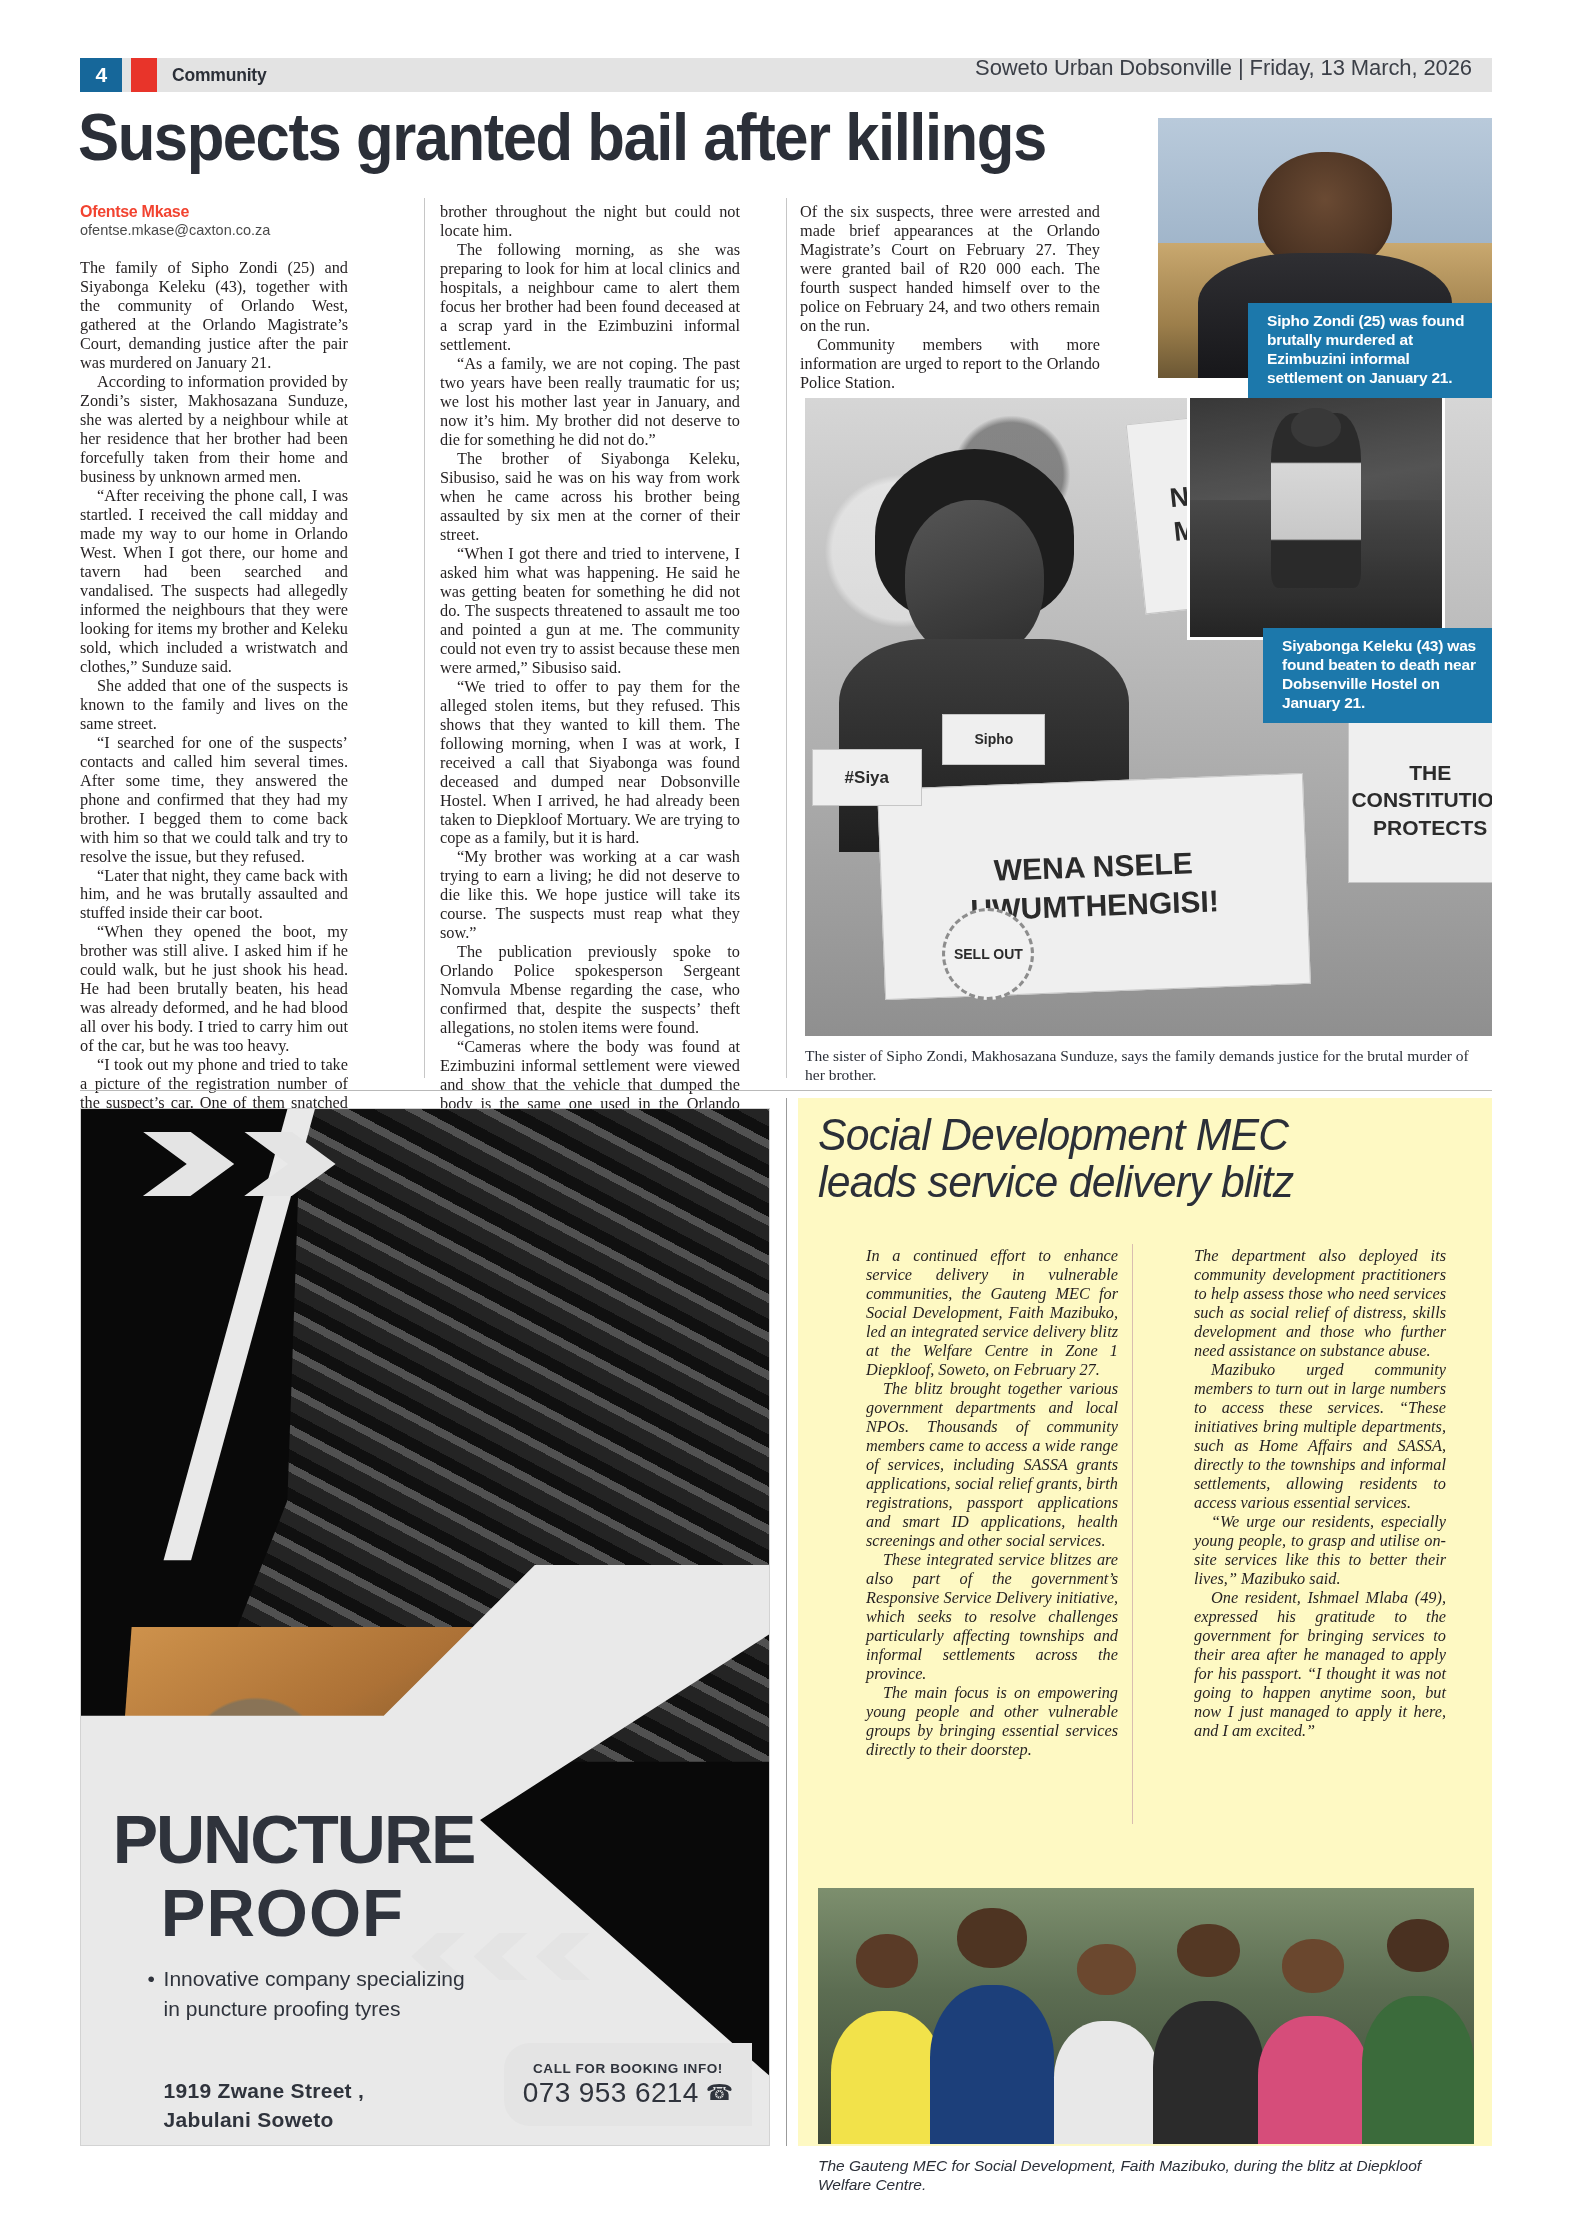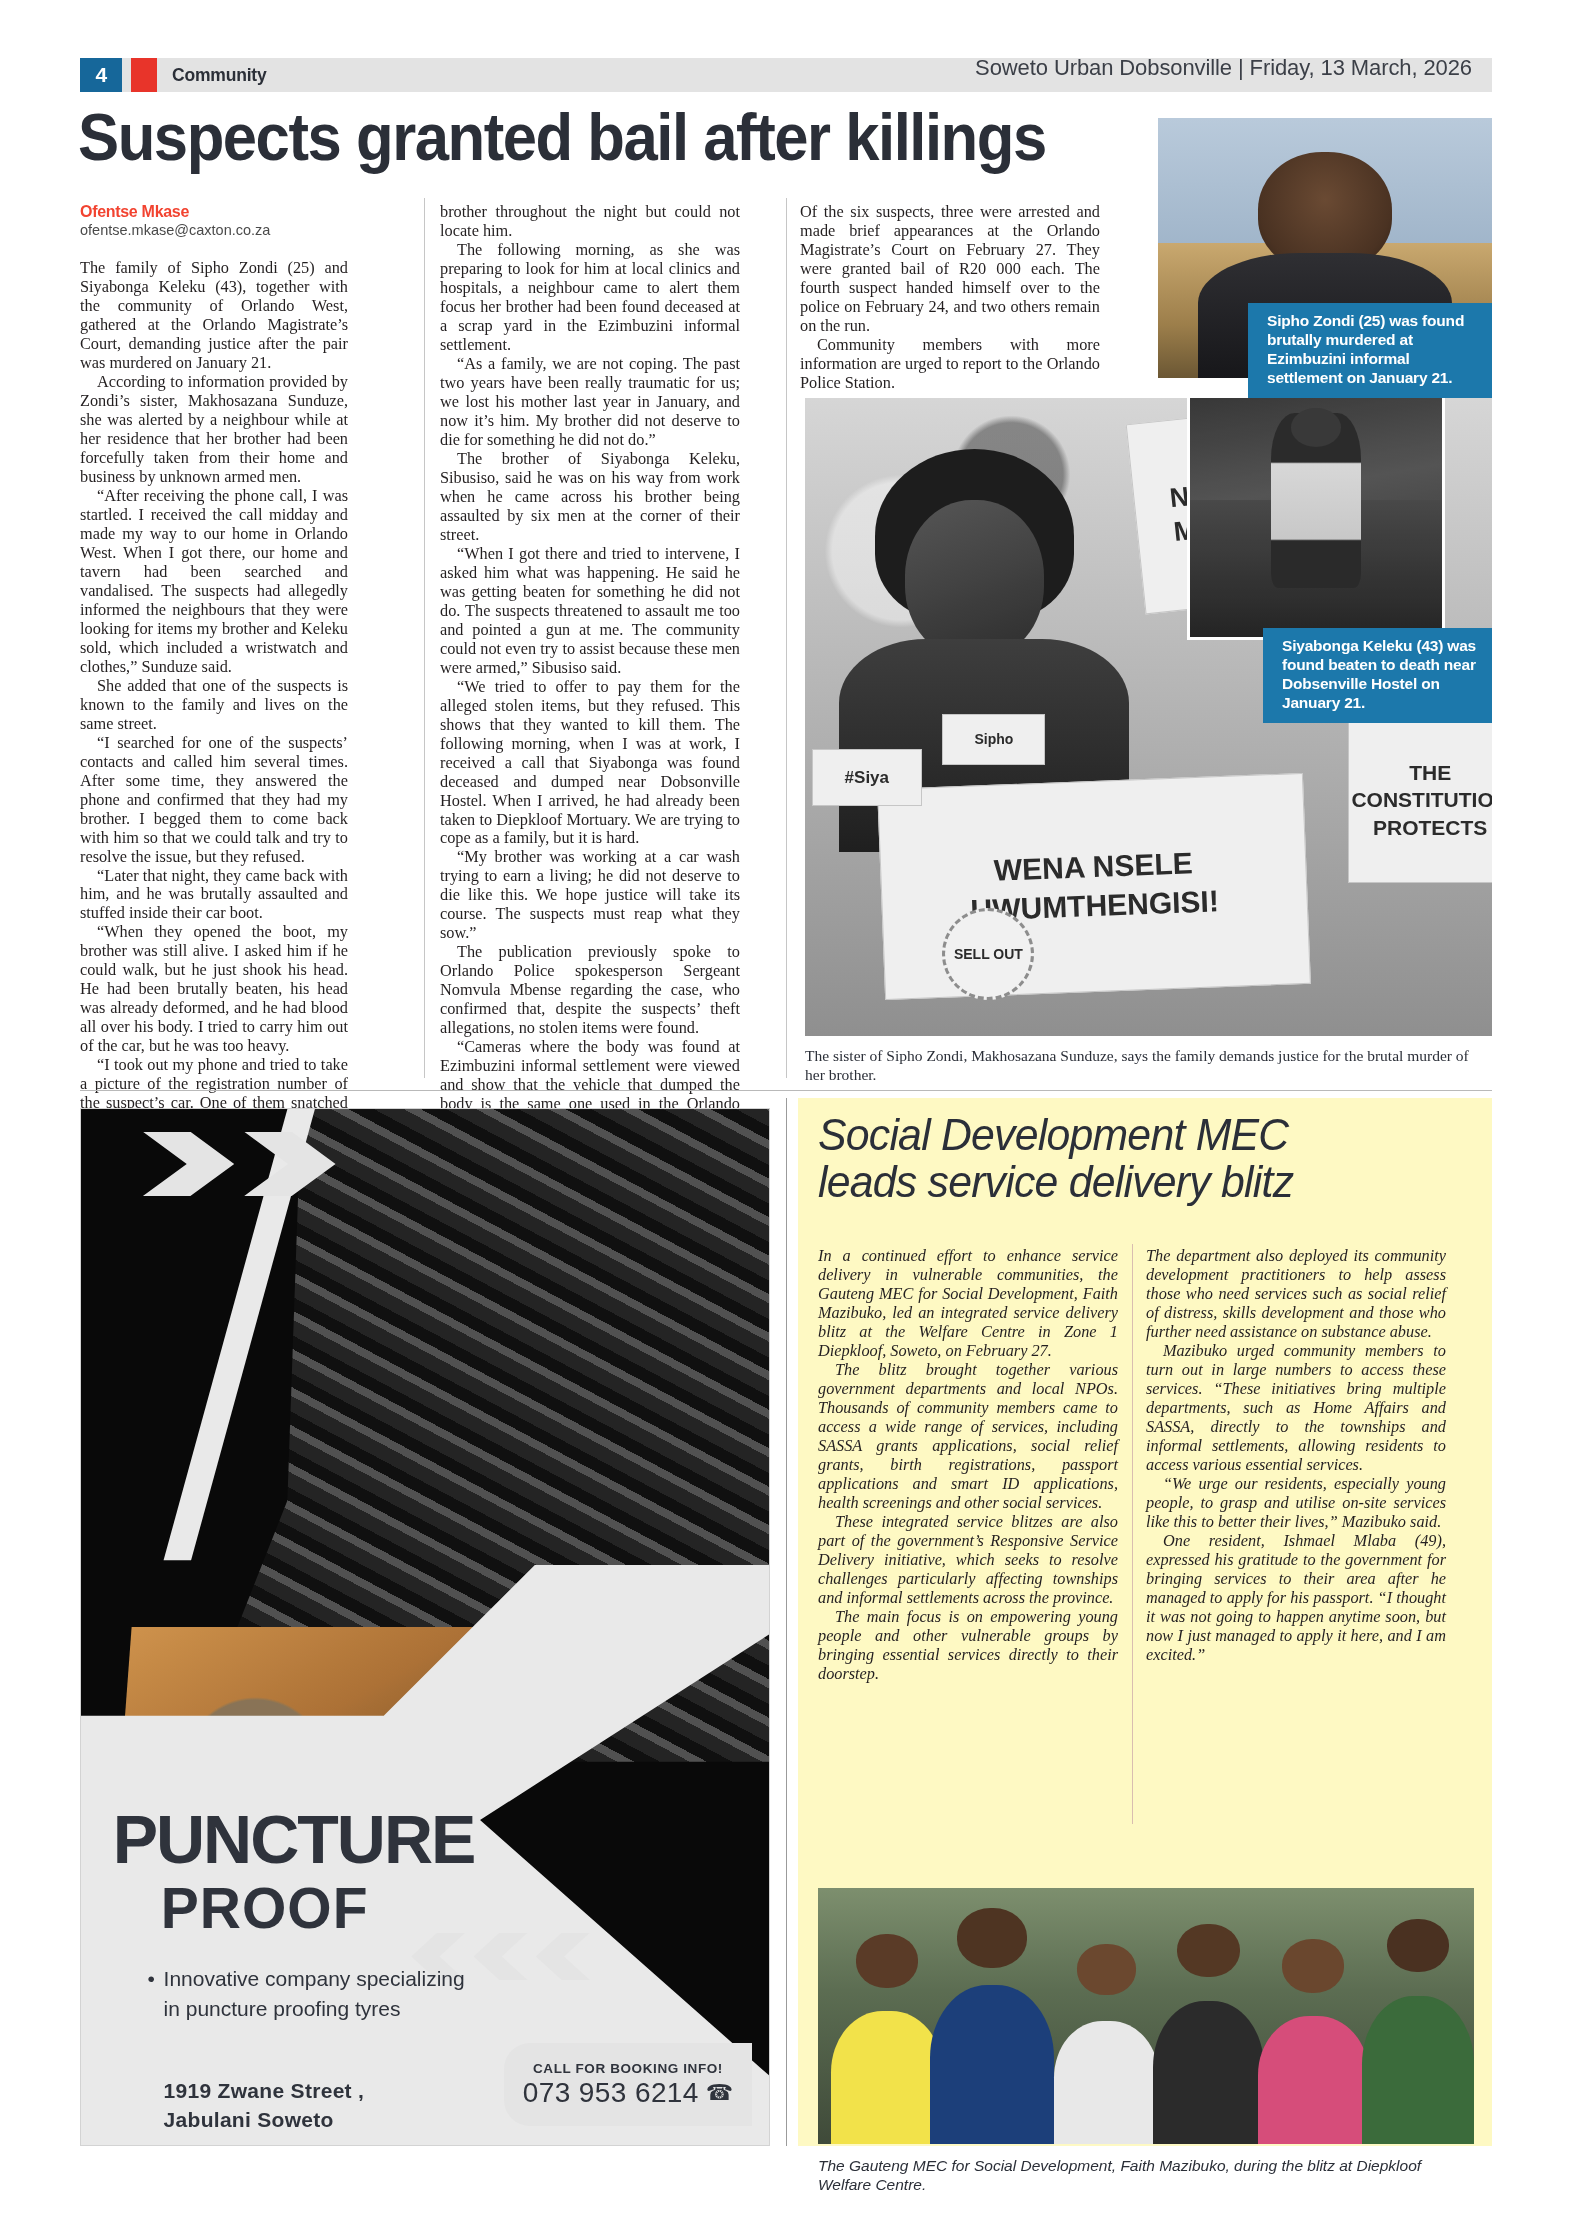--- a/index.html
+++ b/index.html
@@ -236,21 +236,21 @@
     clip-path:polygon(100% 0, 48% 0, 0 50%, 48% 100%, 100% 100%, 52% 50%);
   }
   .ad-title {
     position:absolute; left:4.6%; top:67.5%;
     font-family:"Liberation Sans", sans-serif; font-weight:bold;
     font-size:68px; line-height:.92; color:#2f333c; letter-spacing:-2px;
   }
   .ad-title2 {
     position:absolute; left:11.6%; top:74.6%;
     font-family:"Liberation Sans", sans-serif; font-weight:bold;
-    font-size:57px; line-height:.92; color:#2f333c; letter-spacing:1px;text-align:right;
+    font-size:67px; line-height:.92; color:#2f333c; letter-spacing:1px;text-align:right;
   }
   .ad-bullet {
     position:absolute; left:12%; top:82.5%; width:44%;
     font-family:"Liberation Sans", sans-serif; font-size:21px; line-height:1.42;
     color:#2f333c;
   }
   .ad-bullet .dot { position:absolute; left:-16px; top:0; }
   .ad-address {
     position:absolute; left:12%; top:93.3%;
     font-family:"Liberation Sans", sans-serif; font-weight:bold;
@@ -282,21 +282,21 @@
     font-family:"Liberation Sans Narrow","Liberation Sans", sans-serif;
     font-size:45px; line-height:1.04; color:#2b2f38; letter-spacing:-.8px;
     transform:scaleX(0.95); transform-origin:left top;
   }
   #s2c1, #s2c2 {
     position:absolute; font-family:"Liberation Serif", serif;
     font-size:16.3px; line-height:1.165; text-align:justify; color:#231f20; hyphens:auto;
   }
   #s2c1 { left:20px;  top:148px; width:300px; }
   #s2c2 { left:348px; top:148px; width:300px; }
-  #s2c1 p, #s2c2 p { text-indent:17px; }
+  #s2c1 p, #s2c2 p { text-indent:17px;margin-left:48px; }
   #s2c1 p.first, #s2c2 p.first { text-indent:0; }
   .vr-s2 { position:absolute; left:334px; top:146px; width:1px; height:580px; background:#d9bdb0; }
 
   .ph-mec {
     position:absolute; left:20px; top:790px; width:656px; height:256px;
     overflow:hidden;
     background:linear-gradient(180deg,#7d8f6e 0%,#5c6d52 40%,#3f4a39 100%);
   }
   .ph-mec .p { position:absolute; bottom:0; border-radius:46% 46% 0 0; }
   .ph-mec .f { position:absolute; border-radius:48%; }

